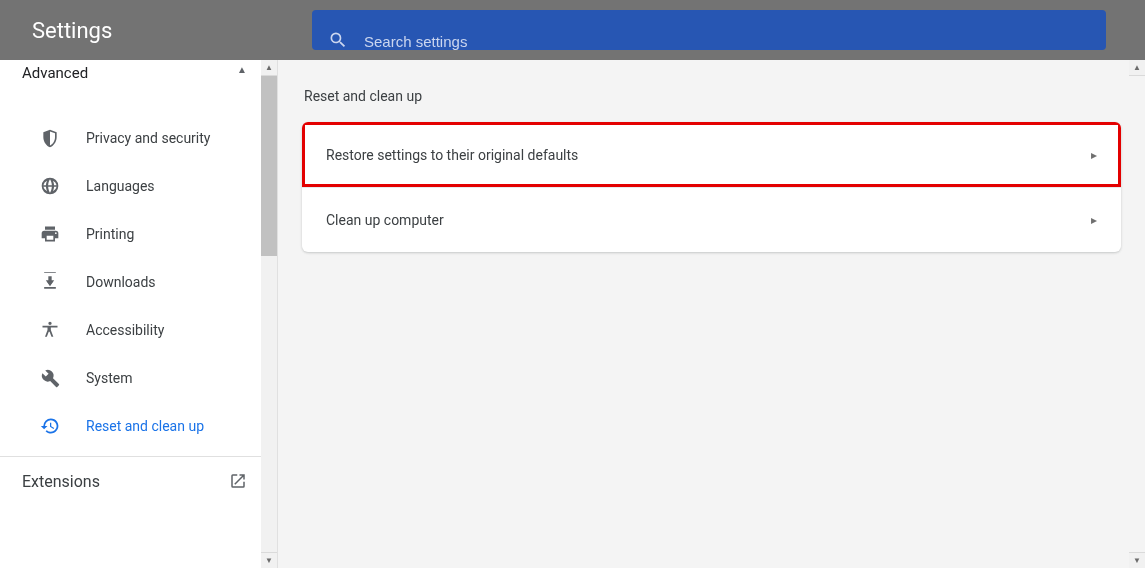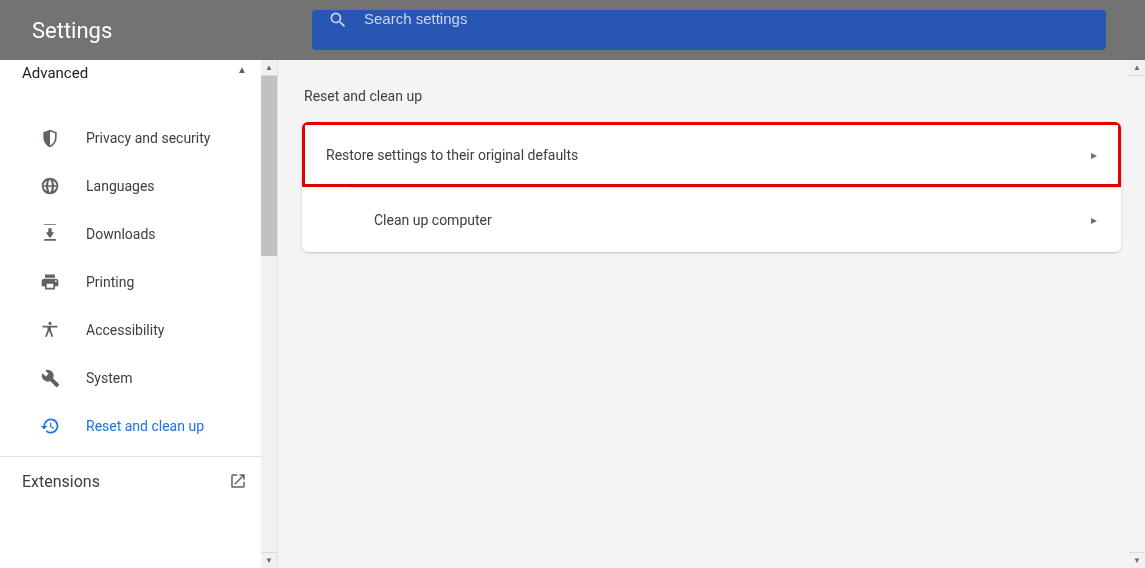--- a/index.html
+++ b/index.html
@@ -23,21 +23,21 @@
     font-size: 22px;
     font-weight: 400;
     width: 280px;
   }
   .searchbar {
     flex: 1;
     background: #2756b3;
     border-radius: 4px;
     height: 40px;
     display: flex;
-    align-items: flex-start;
+    align-items: flex-end;
     padding: 0 16px;
     color: #cbd6ef;
     margin-right: 23px;
   }
   .searchbar .sicon { width: 20px; height: 20px; margin-right: 16px; fill: #cbd6ef; }
   .searchbar input {
     flex: 1;
     background: transparent;
     border: none;
     outline: none;
@@ -153,21 +153,21 @@
   .row {
     display: flex;
     align-items: center;
     justify-content: space-between;
     padding: 0 24px;
     height: 65px;
     font-size: 14px;
     color: #3c4043;
     cursor: pointer;
   }
-  .row + .row { border-top: 1px solid #e8eaed; margin-left: 48px; }
+  .row + .row { border-top: 1px solid #e8eaed; }
   .row .arrow { font-size: 12px; color: #6f6f6f; }
   .row.highlight {
     outline: 3px solid #e30000;
     outline-offset: -3px;
     position: relative;
     z-index: 2;
   }
   .main .scroll-arrow, .main .sidebar-track, .main .sidebar-thumb { right: 0; }
 </style>
 </head>
@@ -203,30 +203,30 @@
       <span>Privacy and security</span>
     </div>
     <div class="nav-item">
       <svg class="nicon" viewBox="0 0 24 24">
           <path d="M12 2a10 10 0 100 20 10 10 0 000-20zm7.93 9h-3.02a15.7 15.7 0 00-1.35-5.32A8.03 8.03 0 0119.93 11zM12 4c.83 1.2 1.94 3.52 2.24 7H9.76C10.06 7.52 11.17 5.2 12 4zM4.07 13h3.02c.16 1.98.63 3.83 1.35 5.32A8.03 8.03 0 014.07 13zm3.02-2H4.07a8.03 8.03 0 014.37-5.32A15.7 15.7 0 007.09 11zM12 20c-.83-1.2-1.94-3.52-2.24-7h4.48c-.3 3.48-1.41 5.8-2.24 7zm3.56-1.68c.72-1.49 1.19-3.34 1.35-5.32h3.02a8.03 8.03 0 01-4.37 5.32z"></path>
         </svg>
       <span>Languages</span>
     </div>
     <div class="nav-item">
       <svg class="nicon" viewBox="0 0 24 24">
+          <path d="M19 8H5a3 3 0 00-3 3v6h4v4h12v-4h4v-6a3 3 0 00-3-3zm-3 11H8v-5h8v5zm3-7a1 1 0 110-2 1 1 0 010 2zM18 3H6v4h12V3z"></path>
+        </svg>
+      <span>Printing</span>
+    </div>
+    <div class="nav-item">
+      <svg class="nicon" viewBox="0 0 24 24">
           <path d="M5 20h14v-2H5v2zm7-18-5 7h3v5h4v-5h3l-5-7z" transform="rotate(180 12 9.5)"></path>
           <path d="M19 18H5v2h14v-2zM12 2v9H8l4 5 4-5h-4V2h0z"></path>
         </svg>
       <span>Downloads</span>
-    </div>
-    <div class="nav-item">
-      <svg class="nicon" viewBox="0 0 24 24">
-          <path d="M19 8H5a3 3 0 00-3 3v6h4v4h12v-4h4v-6a3 3 0 00-3-3zm-3 11H8v-5h8v5zm3-7a1 1 0 110-2 1 1 0 010 2zM18 3H6v4h12V3z"></path>
-        </svg>
-      <span>Printing</span>
     </div>
     <div class="nav-item">
       <svg class="nicon" viewBox="0 0 24 24">
           <path d="M12 2a2 2 0 110 4 2 2 0 010-4zm9 5H3v2h6v3l-3 8h2.2l2.3-6h1l2.3 6H16l-3-8V9h8V7z"></path>
         </svg>
       <span>Accessibility</span>
     </div>
     <div class="nav-item">
       <svg class="nicon" viewBox="0 0 24 24">
           <path d="M22.7 19.3l-7.1-7.1A7 7 0 006.3 2.9l4 4-3.4 3.4-4-4A7 7 0 0012.2 15.6l7.1 7.1a1 1 0 001.4 0l2-2a1 1 0 000-1.4z"></path>

